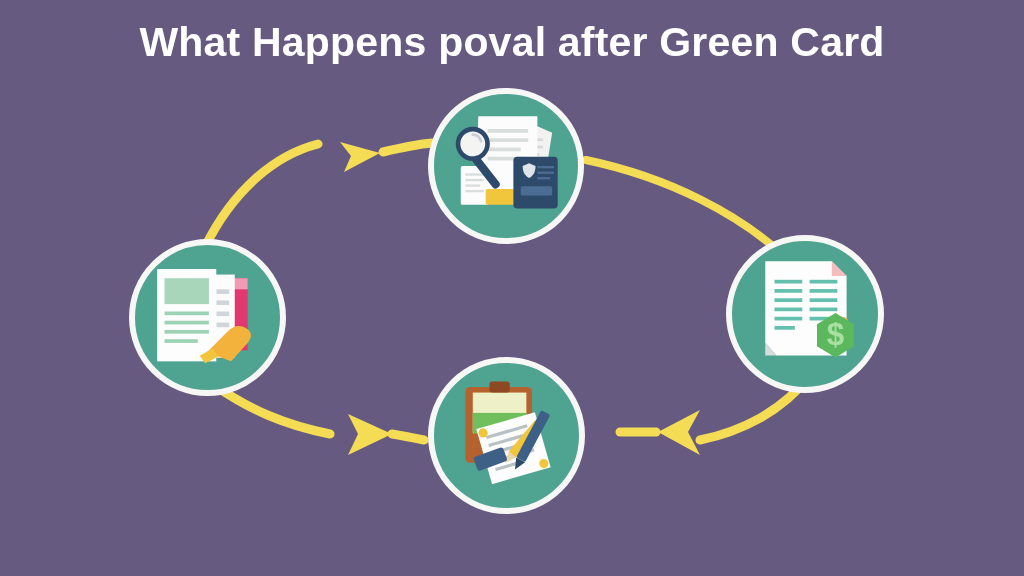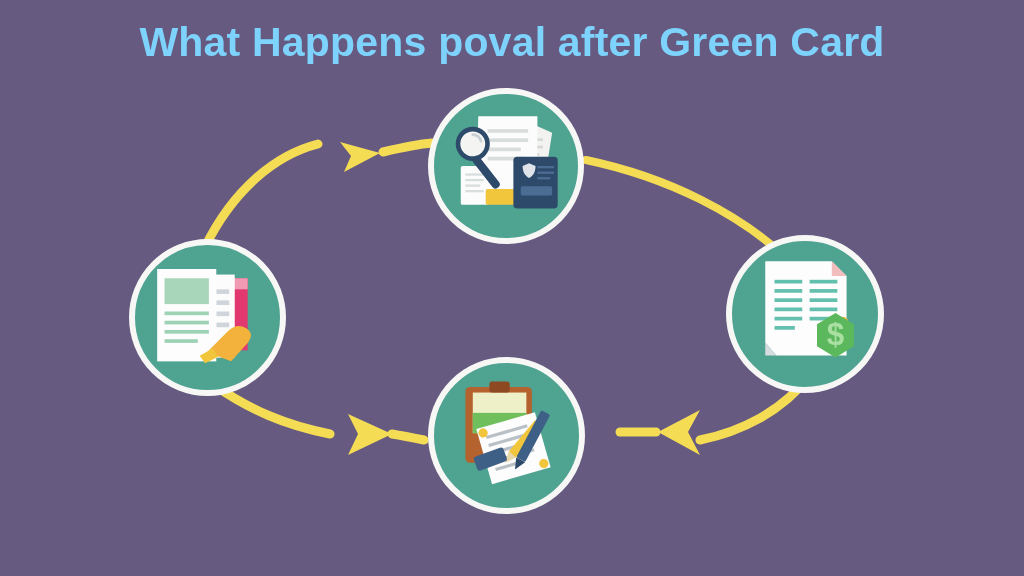--- a/index.html
+++ b/index.html
@@ -18,21 +18,21 @@
     overflow: hidden;
   }
 
   
   #title {
     position: absolute;
     left: 0;
     top: 19px;
     width: 1024px;
     text-align: center;
-    color: #7dd3fc;
+    color: #ffffff;
     font-size: 41px;
     font-weight: bold;
     letter-spacing: 0.2px;
     white-space: nowrap;
   }
 
   
   #flow-svg {
     position: absolute;
     left: 0;

